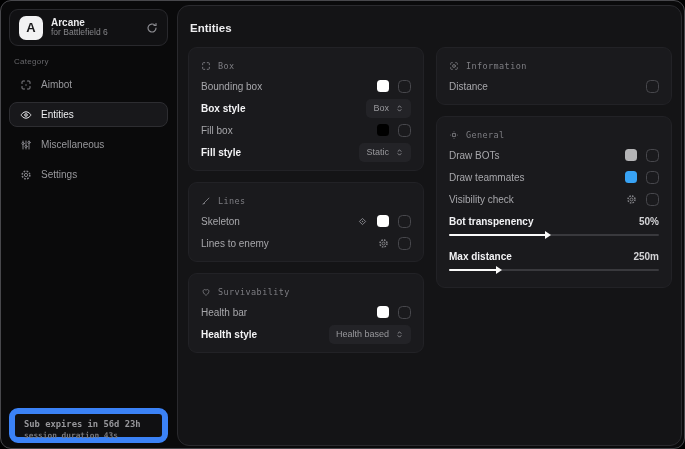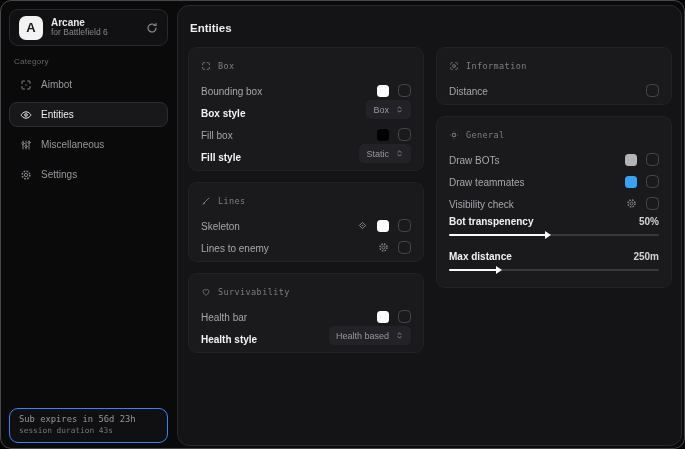--- a/index.html
+++ b/index.html
@@ -28,41 +28,41 @@
   .nav { position:absolute; left:8px; top:71px; width:159px; display:flex; flex-direction:column; gap:5px; }
   .nav-item {
     height:25px; display:flex; align-items:center; gap:9px; padding:0 10px;
     font-size:10px; color:#98989c; border-radius:8px; border:1px solid transparent;
   }
   .nav-item .nico { color:#84848a; display:flex; }
   .nav-item.active { color:#edeef0; background:#18181b; border-color:#2d2d31; }
   .nav-item.active .nico { color:#e6e6e9; }
   .sub-box {
     position:absolute; left:8px; top:407px; width:159px; height:35px;
-    border:1px solid #3b82f6; border-radius:9px; background:#101012;
-    padding:5px 9px; font-family:"DejaVu Sans Mono", monospace;
+    border:6px solid #3b82f6; border-radius:9px; background:#101012;
+    padding:5px 9px; font-family:"DejaVu Sans Mono", monospace;font-weight:bold;
   }
   .sub-line1 { font-size:8.8px; color:#97979b; white-space:nowrap; }
   .sub-line2 { font-size:7.8px; color:#77777b; margin-top:2px; white-space:nowrap; }
   
   .panel {
     position:absolute; left:176px; top:4px; width:505px; height:441px;
     background:#141416; border:1px solid #2a2a2e; border-radius:12px;
   }
   .page-title { position:absolute; left:12px; top:16px; font-size:11.5px; font-weight:bold; color:#ededef; }
   .col { position:absolute; display:flex; flex-direction:column; gap:11px; width:236px; }
   .col-left { left:10px; top:41px; }
   .col-right { left:258px; top:41px; }
   .card { background:#1a1a1d; border:1px solid #222226; border-radius:9px; padding:9px 12px 7px; }
   .card-header {
     height:18px; display:flex; align-items:center; gap:7px;
     font-family:"DejaVu Sans Mono", monospace; font-size:8.5px; color:#7e7e83; letter-spacing:.4px;
   }
   .card-header .hico { color:#77777c; display:flex; }
-  .row { height:22px; display:flex; align-items:flex-end; justify-content:space-between; }
+  .row { height:22px; display:flex; align-items:center; justify-content:space-between; }
   .rlabel { font-size:10px; color:#a7a7ab; }
   .rlabel.bright { color:#f3f3f5; font-weight:bold; }
   .ctrl { display:flex; align-items:center; gap:9px; }
   .swatch { width:12px; height:12px; border-radius:3.5px; }
   .checkbox { width:13px; height:13px; border:1.5px solid #47474c; border-radius:4.5px; background:transparent; }
   .gearbtn { color:#85858a; display:flex; }
   .dropdown {
     height:19px; background:#232327; border-radius:5px; padding:0 7px;
     display:flex; align-items:center; gap:6px; font-size:9px; color:#98989c;
   }

